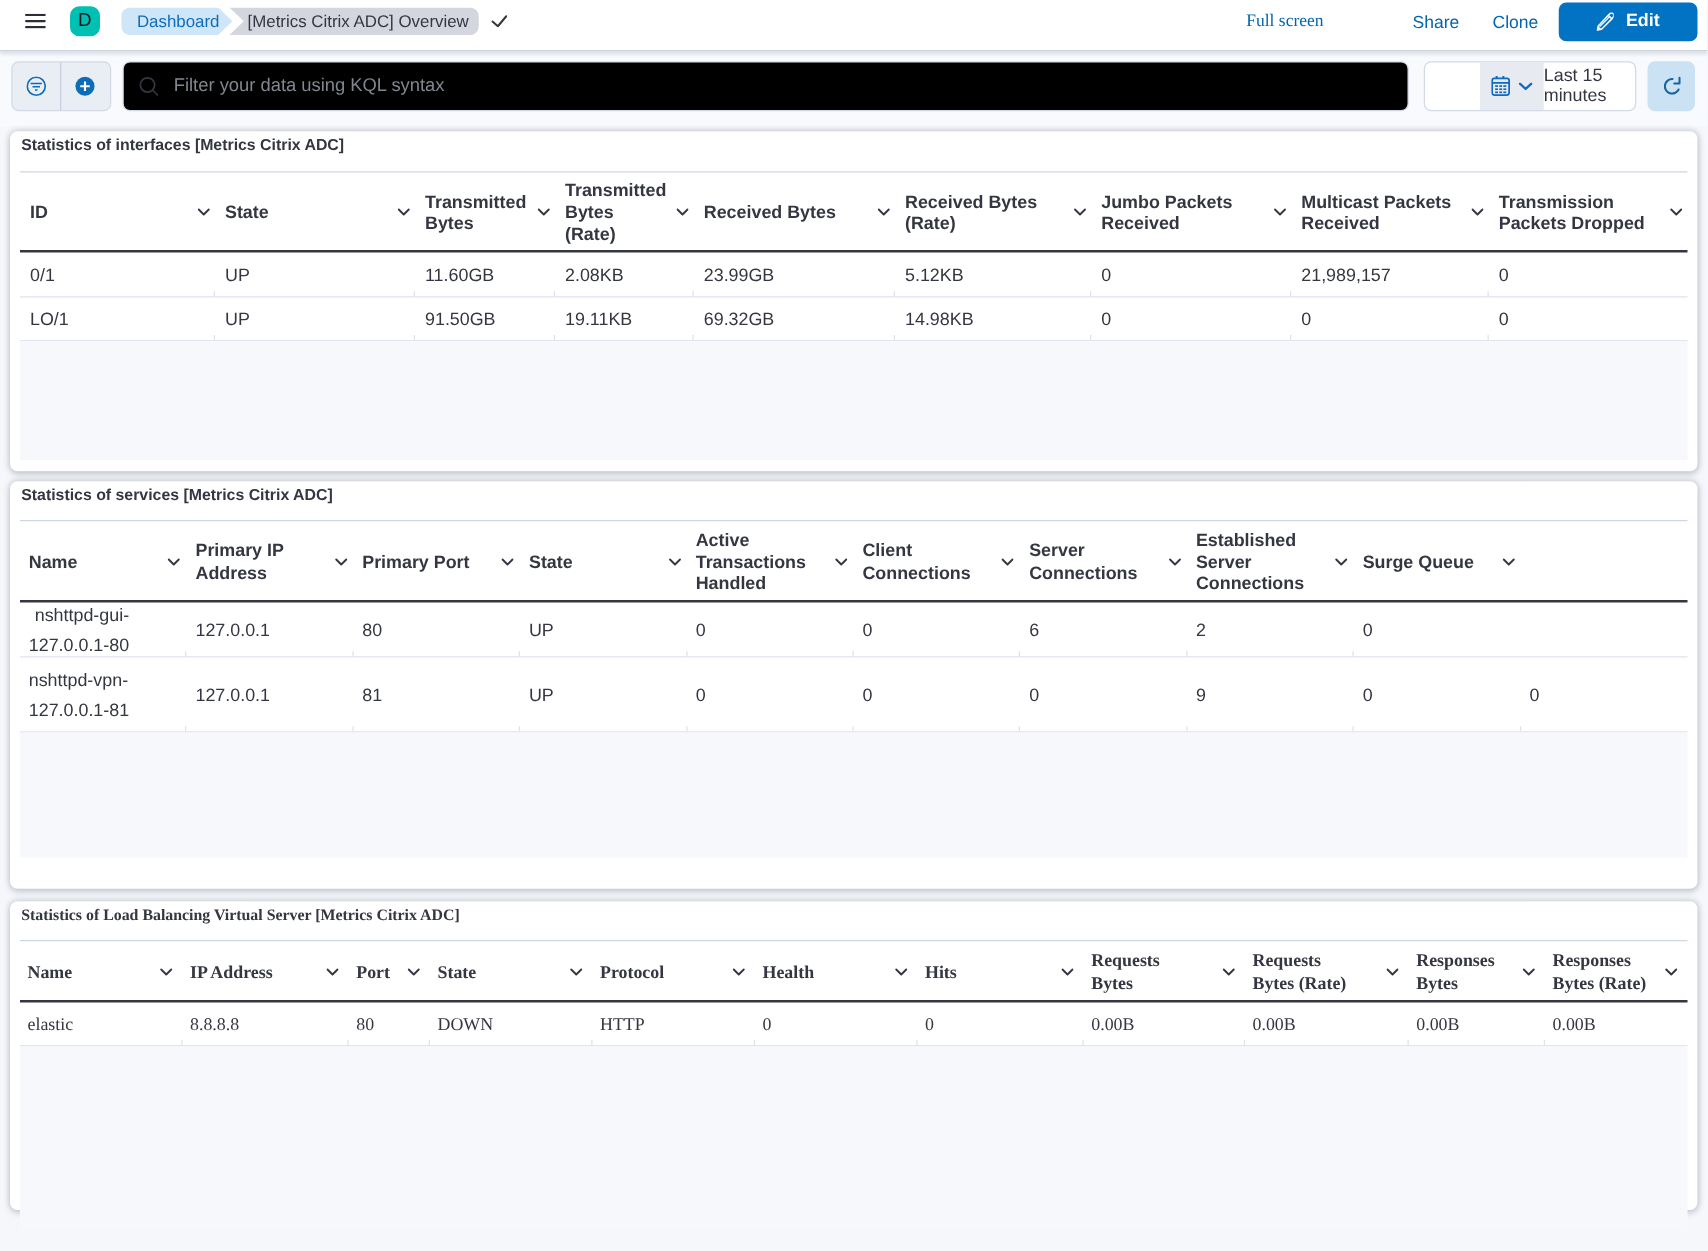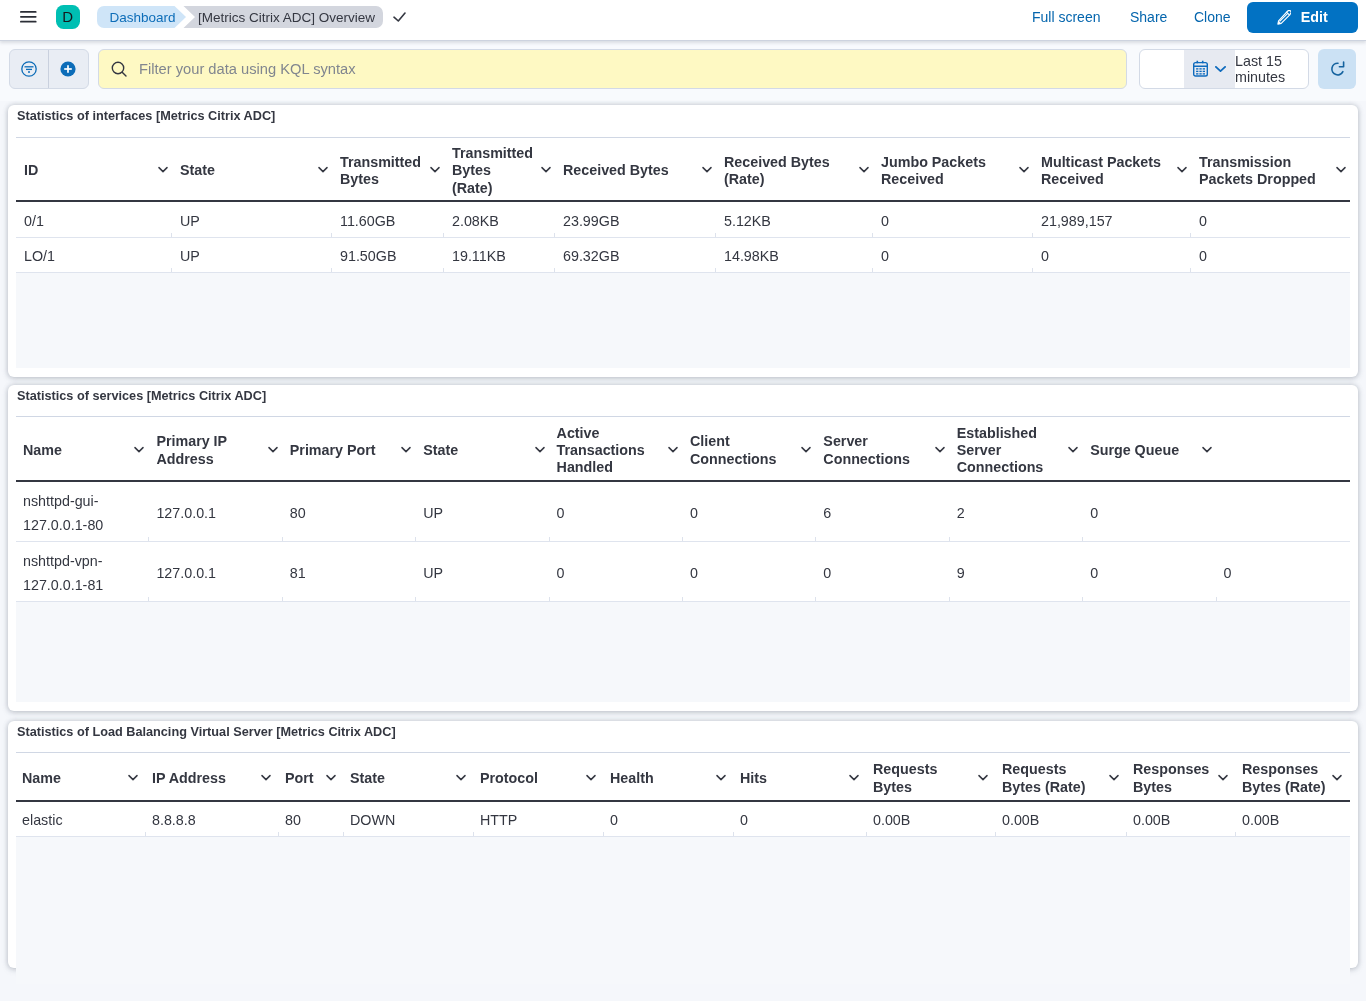--- a/index.html
+++ b/index.html
@@ -9,21 +9,21 @@
 .fbar{position:absolute;left:0;top:41px;width:1366px;height:60px;background:#f8fafd;}
 .burger{position:absolute;left:19.5px;top:11px;}
 .dtile{position:absolute;left:55.5px;top:5px;width:24.5px;height:24px;border-radius:7.5px;background:#00bfb3;color:#16181d;font-size:15px;text-align:center;line-height:24px;}
 .crumbs{position:absolute;left:97px;top:5.5px;}
 .navcheck{position:absolute;left:392.5px;top:12px;}
 .navlink{position:absolute;top:0;height:40px;line-height:35px;font-size:14px;color:#0465ad;}
 .editbtn{position:absolute;left:1247px;top:1.5px;width:110.5px;height:31px;border-radius:6px;background:#0272c3;color:#fff;font-weight:bold;font-size:14.3px;display:flex;align-items:center;justify-content:center;gap:10px;}
 .icongroup{position:absolute;left:9px;top:49px;width:79.5px;height:39.5px;border:1px solid #d3dae6;border-radius:6px;background:#e9edf4;display:flex;}
 .icongroup .half{width:50%;height:100%;display:flex;align-items:center;justify-content:center;}
 .icongroup .half:first-child{border-right:1px solid #c9d0de;}
-.searchbox{position:absolute;left:98px;top:49px;width:1029px;height:39.5px;background:#fef9c3;border:1px solid #d3dae6;border-radius:6px;display:flex;align-items:center;}
+.searchbox{position:absolute;left:98px;top:49px;width:1029px;height:39.5px;background:#000000;border:1px solid #d3dae6;border-radius:6px;display:flex;align-items:center;}
 .searchbox svg{margin-left:12px;}
 .searchbox .ph{margin-left:12px;font-size:14.7px;color:#81868f;}
 .dategroup{position:absolute;left:1139px;top:49px;width:170px;height:39.5px;border:1px solid #d3dae6;border-radius:6px;background:#fff;display:flex;overflow:hidden;padding-left:44px;}
 .dateseg1{width:51px;height:100%;background:#e7eaf1;display:flex;align-items:center;justify-content:center;gap:7px;}
 .dateseg2{flex:1;display:flex;align-items:center;justify-content:center;font-size:14.3px;color:#343741;}
 .refreshbtn{position:absolute;left:1318px;top:49px;width:38px;height:39.5px;border-radius:6px;background:#cbe1f4;display:flex;align-items:center;justify-content:center;}
 .panel{position:absolute;left:8px;width:1350px;background:#fff;border-radius:6px;box-shadow:0 0 5px rgba(104,112,128,0.33),0 2px 6px rgba(104,112,128,0.22);}
 .ptitle{position:absolute;left:9px;top:2.5px;font-size:12.7px;font-weight:bold;line-height:17px;color:#343741;}
 .grid{position:absolute;left:8px;width:1334px;}
 .ghead{display:flex;border-top:1px solid #d0d7e4;border-bottom:2px solid #343741;}
@@ -57,21 +57,21 @@
   <svg class="crumbs" width="292" height="22" viewBox="0 0 292 22">
     <path d="M92.5 22 L86.5 22 L98 11 L86.5 0 L92.5 0 L279 0 A7 7 0 0 1 286 7 L286 15 A7 7 0 0 1 279 22 Z" fill="#d3d6de"></path>
     <path d="M7 0 L80 0 L94.5 11 L80 22 L7 22 A7 7 0 0 1 0 15 L0 7 A7 7 0 0 1 7 0 Z" fill="#fff"></path>
     <path d="M7 0 L77.5 0 L89 11 L77.5 22 L7 22 A7 7 0 0 1 0 15 L0 7 A7 7 0 0 1 7 0 Z" fill="#cfe5f8"></path>
     <text x="12.5" y="15.5" font-size="13.5" fill="#0d6db8">Dashboard</text>
     <text x="101" y="15.5" font-size="13.5" fill="#343741">[Metrics Citrix ADC] Overview</text>
   </svg>
   <svg class="navcheck" width="13" height="10" viewBox="0 0 13 10">
       <path d="M1 5.2 L5.3 9 L12 1" fill="none" stroke="#343741" stroke-width="1.6" stroke-linecap="round" stroke-linejoin="round"></path>
     </svg>
-  <div class="navlink" style="left:1032px;">Full screen</div>
+  <div class="navlink" style="left:997px;font-family:Liberation Serif, serif;">Full screen</div>
   <div class="navlink" style="left:1130px;">Share</div>
   <div class="navlink" style="left:1194px;text-align:center;">Clone</div>
   <div class="editbtn">
       <svg width="14" height="15" viewBox="0 0 14 15">
         <path d="M9.6 2.2 L12.5 5.1 L4.2 13.4 L0.9 14.1 L1.6 10.8 Z" fill="none" stroke="#fff" stroke-width="1.2" stroke-linejoin="round"></path>
         <path d="M9.6 2.2 L10.8 1 a1.9 1.9 0 0 1 2.7 2.7 L12.5 5.1" fill="none" stroke="#fff" stroke-width="1.2" stroke-linejoin="round"></path>
         <line x1="10.7" y1="3.3" x2="2.7" y2="11.3" stroke="#fff" stroke-width="1.1"></line>
         <path d="M1.6 10.8 L4.2 13.4 L0.9 14.1 Z" fill="#fff"></path>
       </svg>
       <span>Edit</span>
@@ -307,21 +307,21 @@
             <path d="M1 2.6 L5 6.6 L9 2.6" fill="none" stroke="#343741" stroke-width="1.5" stroke-linecap="round" stroke-linejoin="round"></path>
           </svg>
         </div>
         <div class="hc" style="width:133.4px">
           <span>Surge Queue</span>
           <svg width="10" height="10" viewBox="0 0 10 10">
             <path d="M1 2.6 L5 6.6 L9 2.6" fill="none" stroke="#343741" stroke-width="1.5" stroke-linecap="round" stroke-linejoin="round"></path>
           </svg>
         </div>
       </div>
-    <div class="grow" style="height:60px;" id="r2a">
+    <div class="grow" style="height:44px;text-align:right;" id="r2a">
         <div class="bc" style="width:133.4px">
           <span>nshttpd-gui-<br>127.0.0.1-80</span>
         </div>
         <div class="bc" style="width:133.4px">
           <span>127.0.0.1</span>
         </div>
         <div class="bc" style="width:133.4px">
           <span>80</span>
         </div>
         <div class="bc" style="width:133.4px">
@@ -372,21 +372,21 @@
           <span>0</span>
         </div>
         <div class="bc" style="width:133.4px">
           <span>0</span>
         </div>
       </div>
     <div class="gempty" style="height:100px;"></div>
   </div>
 </div>
 
-<div class="panel t3" style="top:721px;height:247px;">
+<div class="panel t3" style="top:721px;height:247px;font-family:Liberation Serif, serif;">
   <div class="ptitle">Statistics of Load Balancing Virtual Server [Metrics Citrix ADC]</div>
   <div class="grid" style="top:31px;">
     <div class="ghead" style="height:50px;" id="h3">
         <div class="hc" style="width:130px">
           <span>Name</span>
           <svg width="10" height="10" viewBox="0 0 10 10">
             <path d="M1 2.6 L5 6.6 L9 2.6" fill="none" stroke="#343741" stroke-width="1.5" stroke-linecap="round" stroke-linejoin="round"></path>
           </svg>
         </div>
         <div class="hc" style="width:133px">

